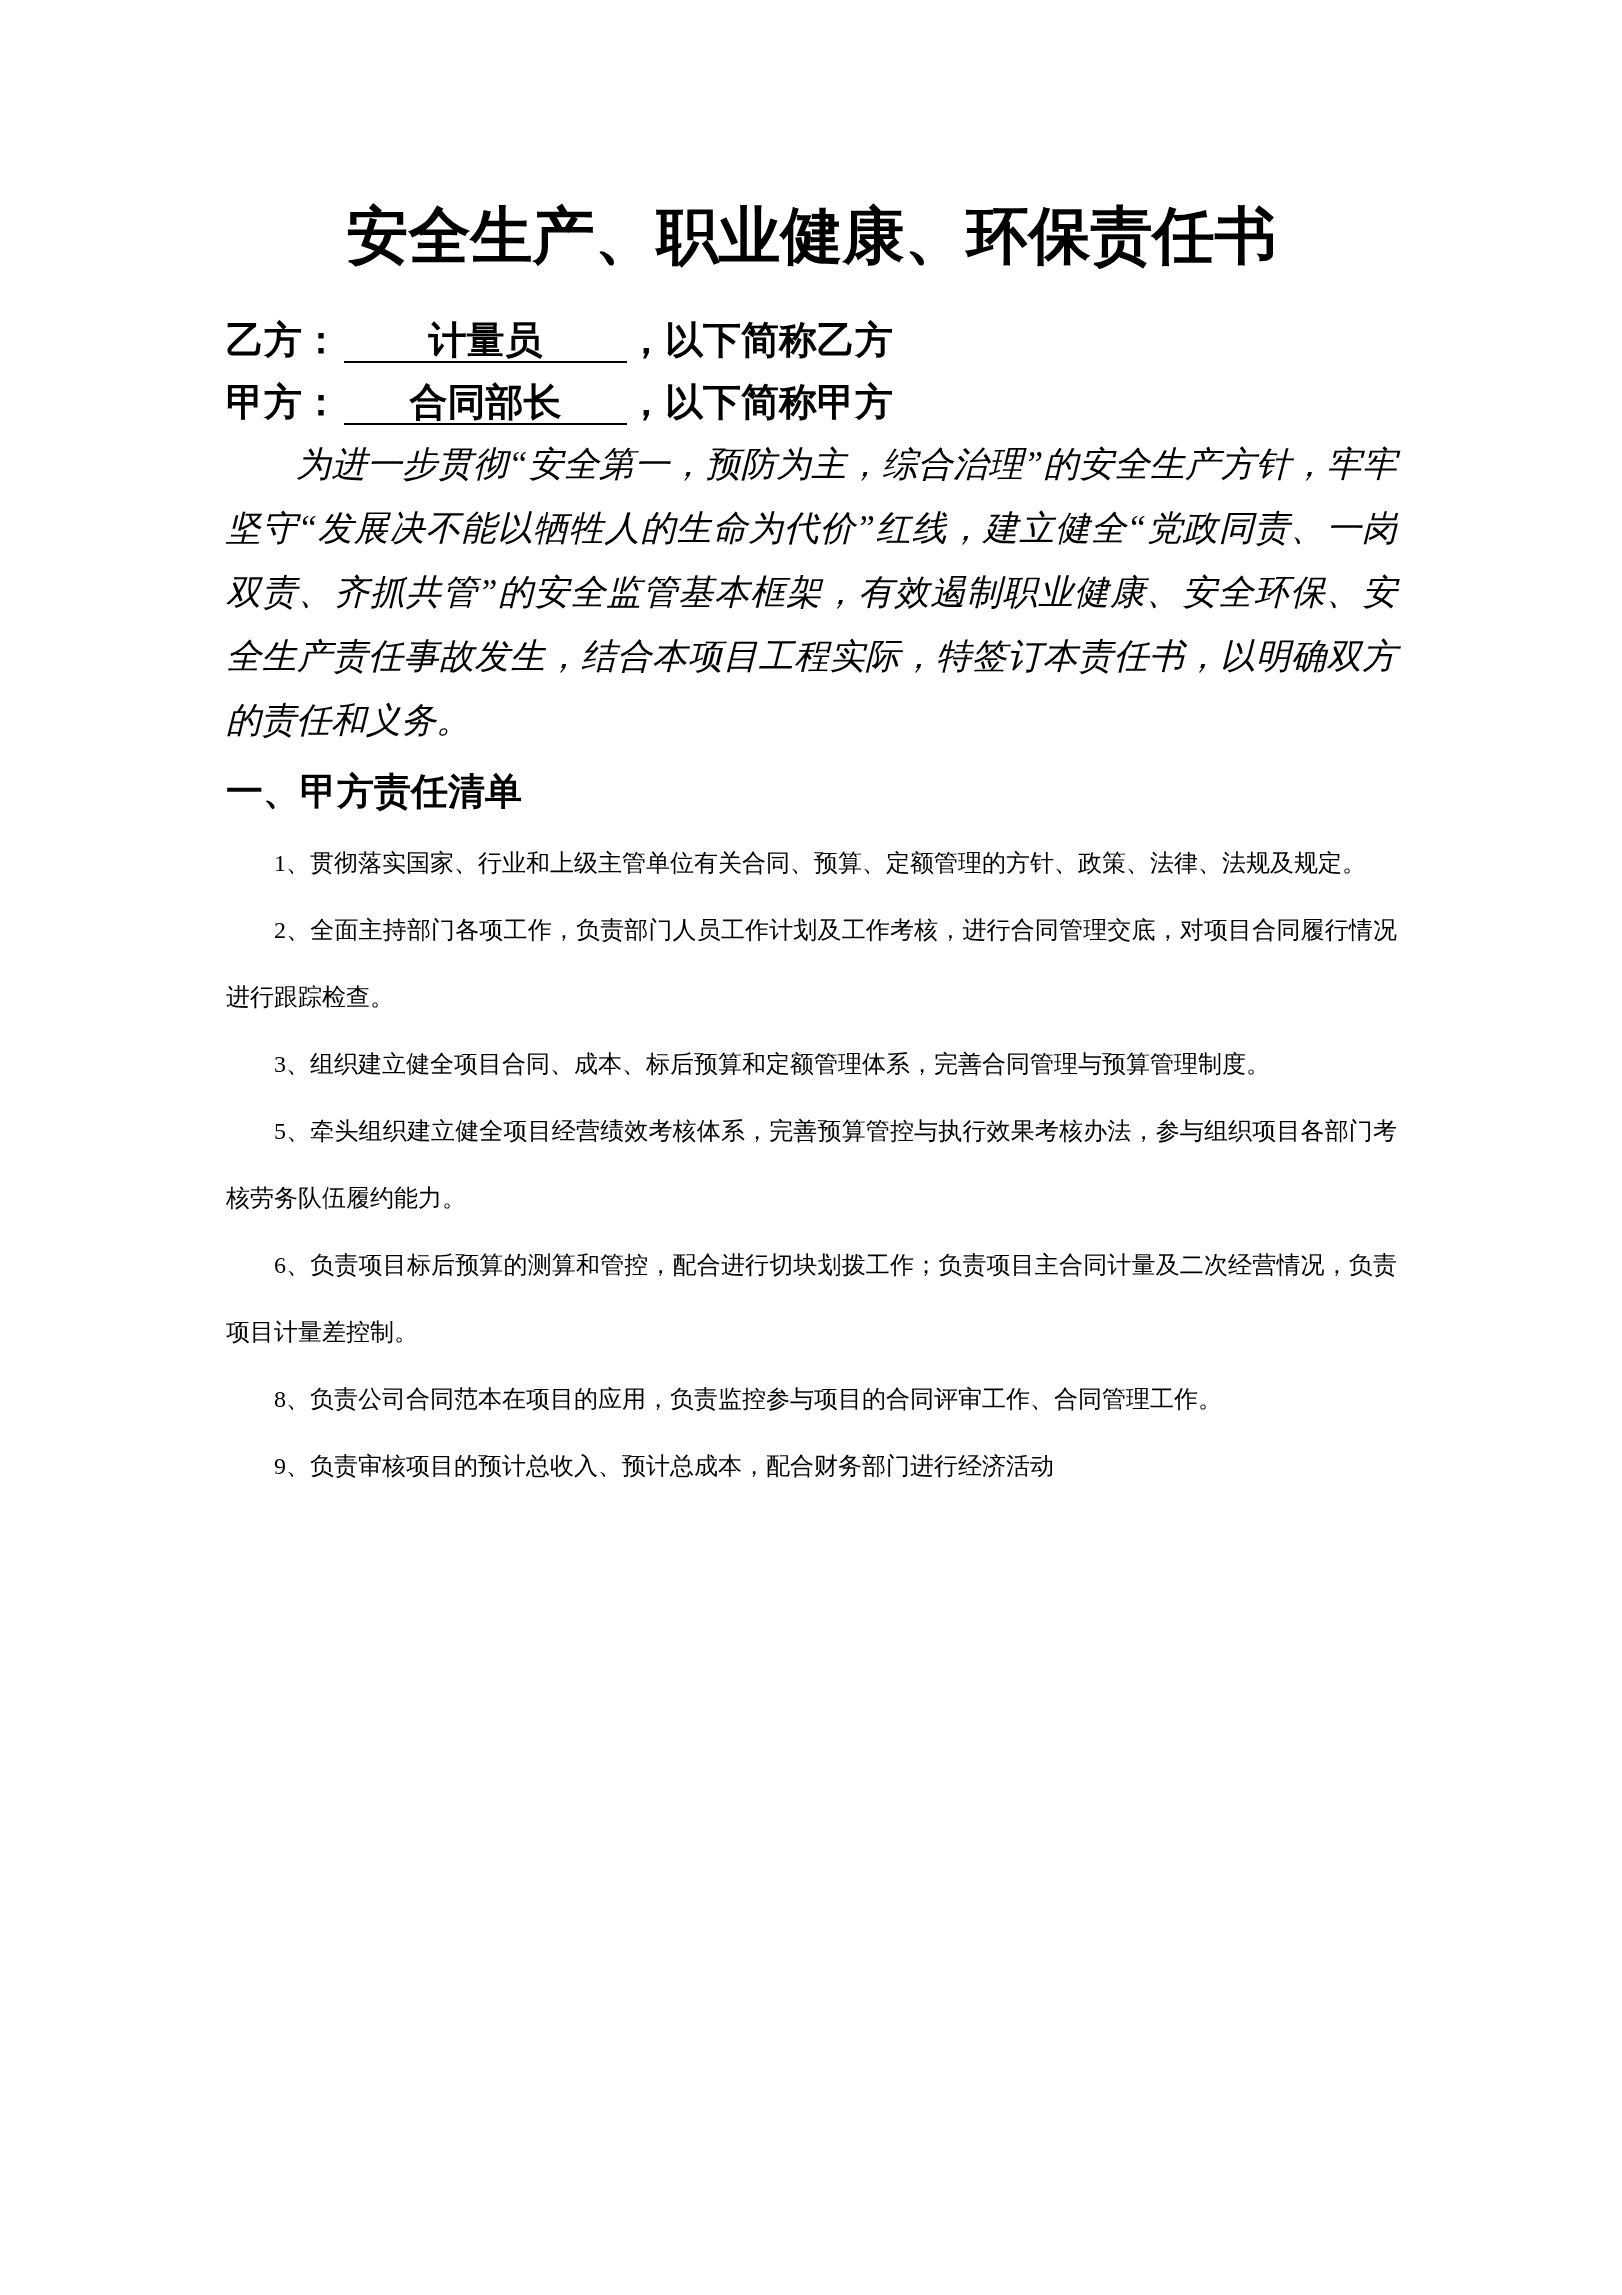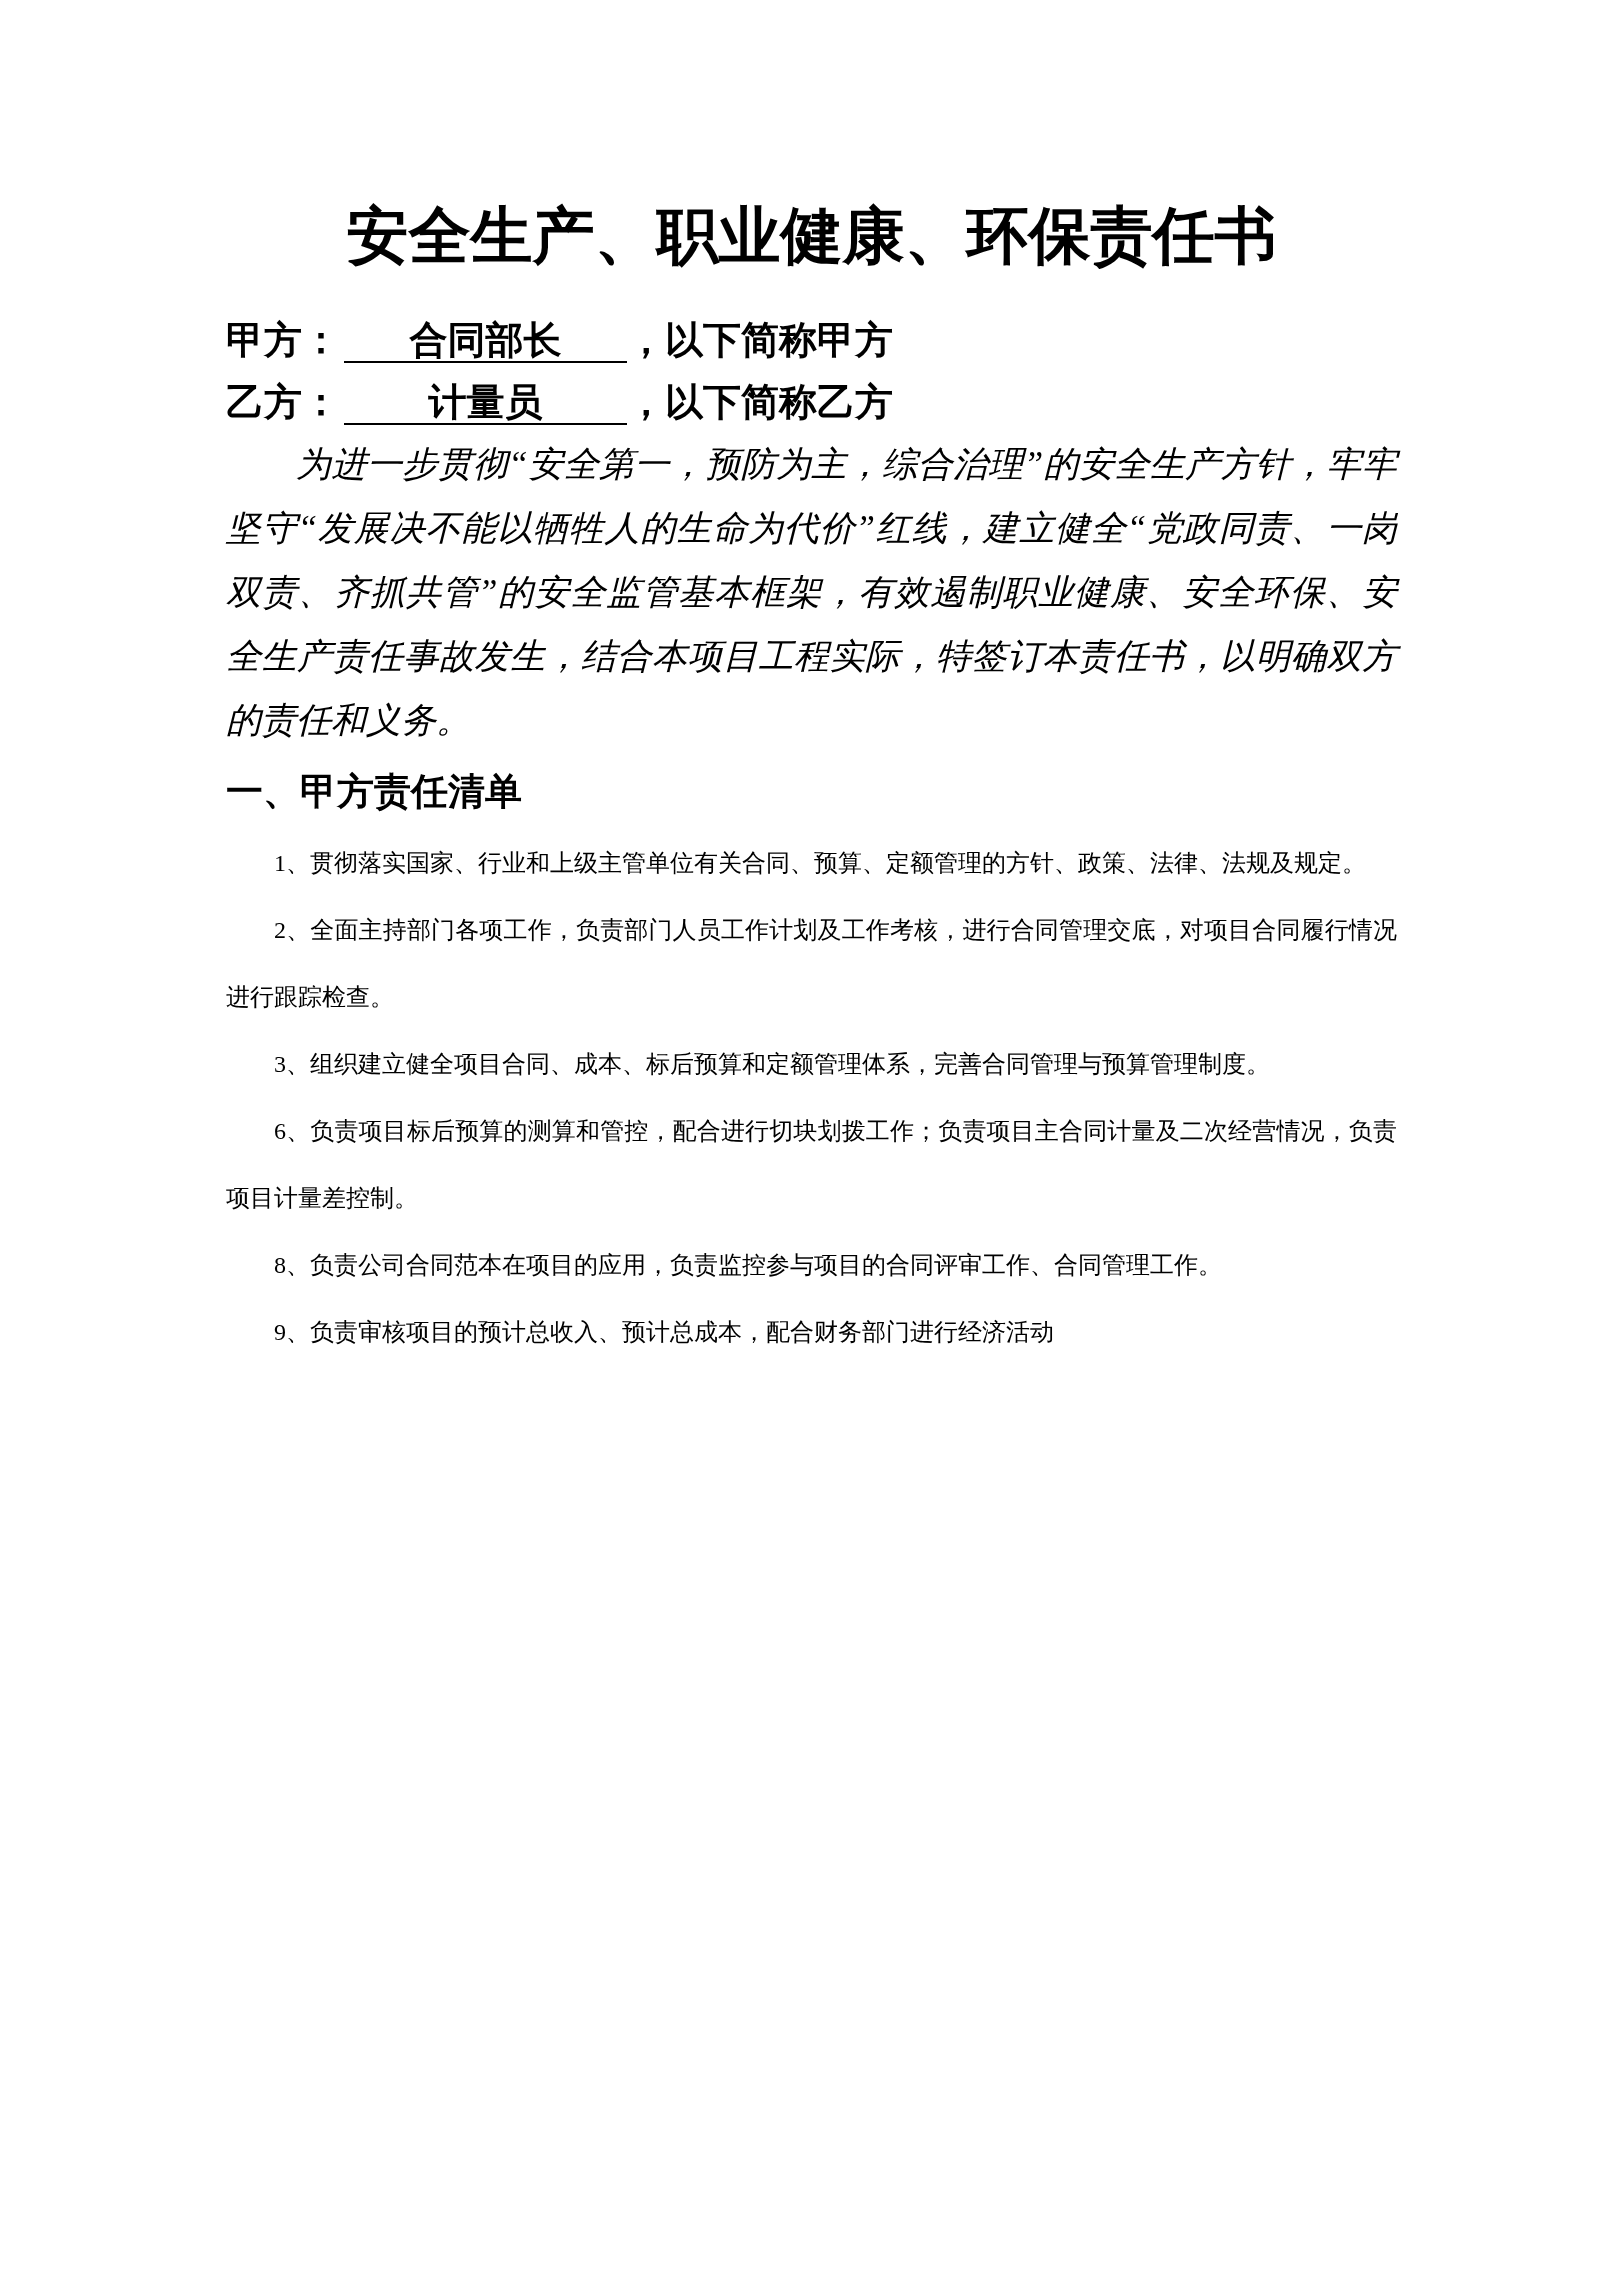--- a/index.html
+++ b/index.html
@@ -68,29 +68,30 @@
     text-indent: 2em;
   }
 </style>
 </head>
 <body>
 
 <div class="page">
 
   <h1 class="doc-title">安全生产、职业健康、环保责任书</h1>
 
+  <p class="party-line"><span>乙方：</span><span class="blank-field">计量员</span><span>，以下简称乙方</span></p>
+
   <p class="party-line"><span>甲方：</span><span class="blank-field">合同部长</span><span>，以下简称甲方</span></p>
-
-  <p class="party-line"><span>乙方：</span><span class="blank-field">计量员</span><span>，以下简称乙方</span></p>
 
   <p class="intro-para">为进一步贯彻“安全第一，预防为主，综合治理”的安全生产方针，牢牢坚守“发展决不能以牺牲人的生命为代价”红线，建立健全“党政同责、一岗双责、齐抓共管”的安全监管基本框架，有效遏制职业健康、安全环保、安全生产责任事故发生，结合本项目工程实际，特签订本责任书，以明确双方的责任和义务。</p>
 
   <h2 class="section-heading">一、甲方责任清单</h2>
 
   <p class="item-para">1、贯彻落实国家、行业和上级主管单位有关合同、预算、定额管理的方针、政策、法律、法规及规定。</p>
   <p class="item-para">2、全面主持部门各项工作，负责部门人员工作计划及工作考核，进行合同管理交底，对项目合同履行情况进行跟踪检查。</p>
   <p class="item-para">3、组织建立健全项目合同、成本、标后预算和定额管理体系，完善合同管理与预算管理制度。</p>
+  <p class="item-para">5、牵头组织建立健全项目经营绩效考核体系，完善预算管控与执行效果考核办法，参与组织项目各部门考核劳务队伍履约能力。</p>
   <p class="item-para">6、负责项目标后预算的测算和管控，配合进行切块划拨工作；负责项目主合同计量及二次经营情况，负责项目计量差控制。</p>
   <p class="item-para">8、负责公司合同范本在项目的应用，负责监控参与项目的合同评审工作、合同管理工作。</p>
   <p class="item-para">9、负责审核项目的预计总收入、预计总成本，配合财务部门进行经济活动</p>
 
 </div>
 
 
 </body></html>

